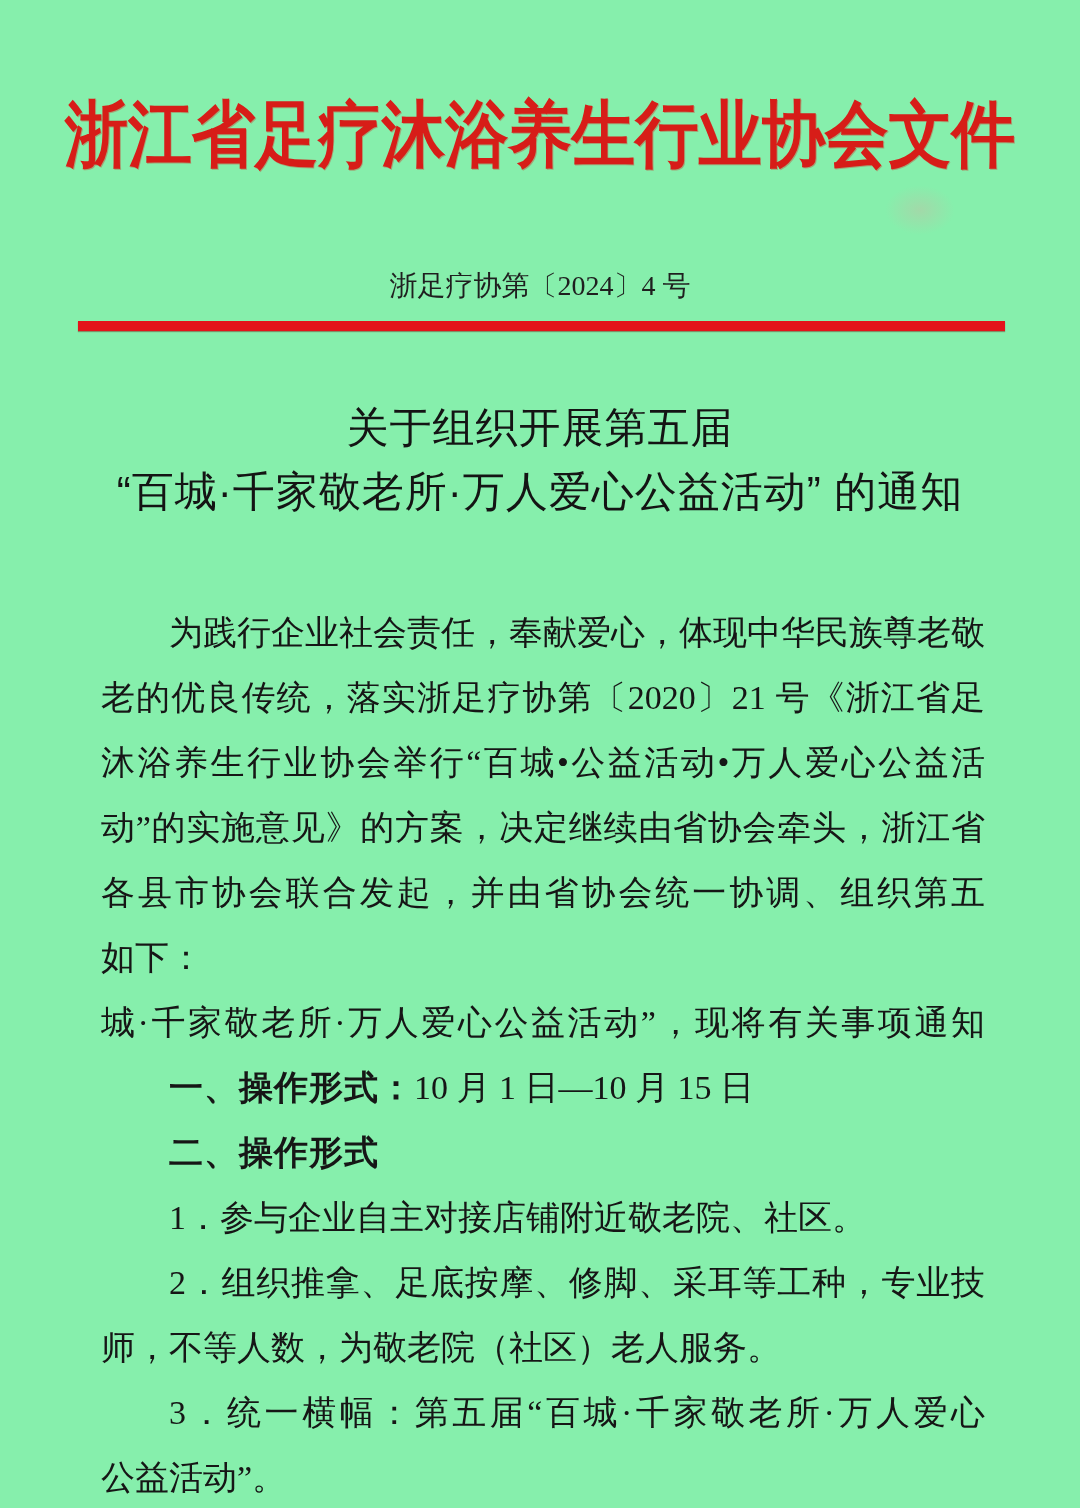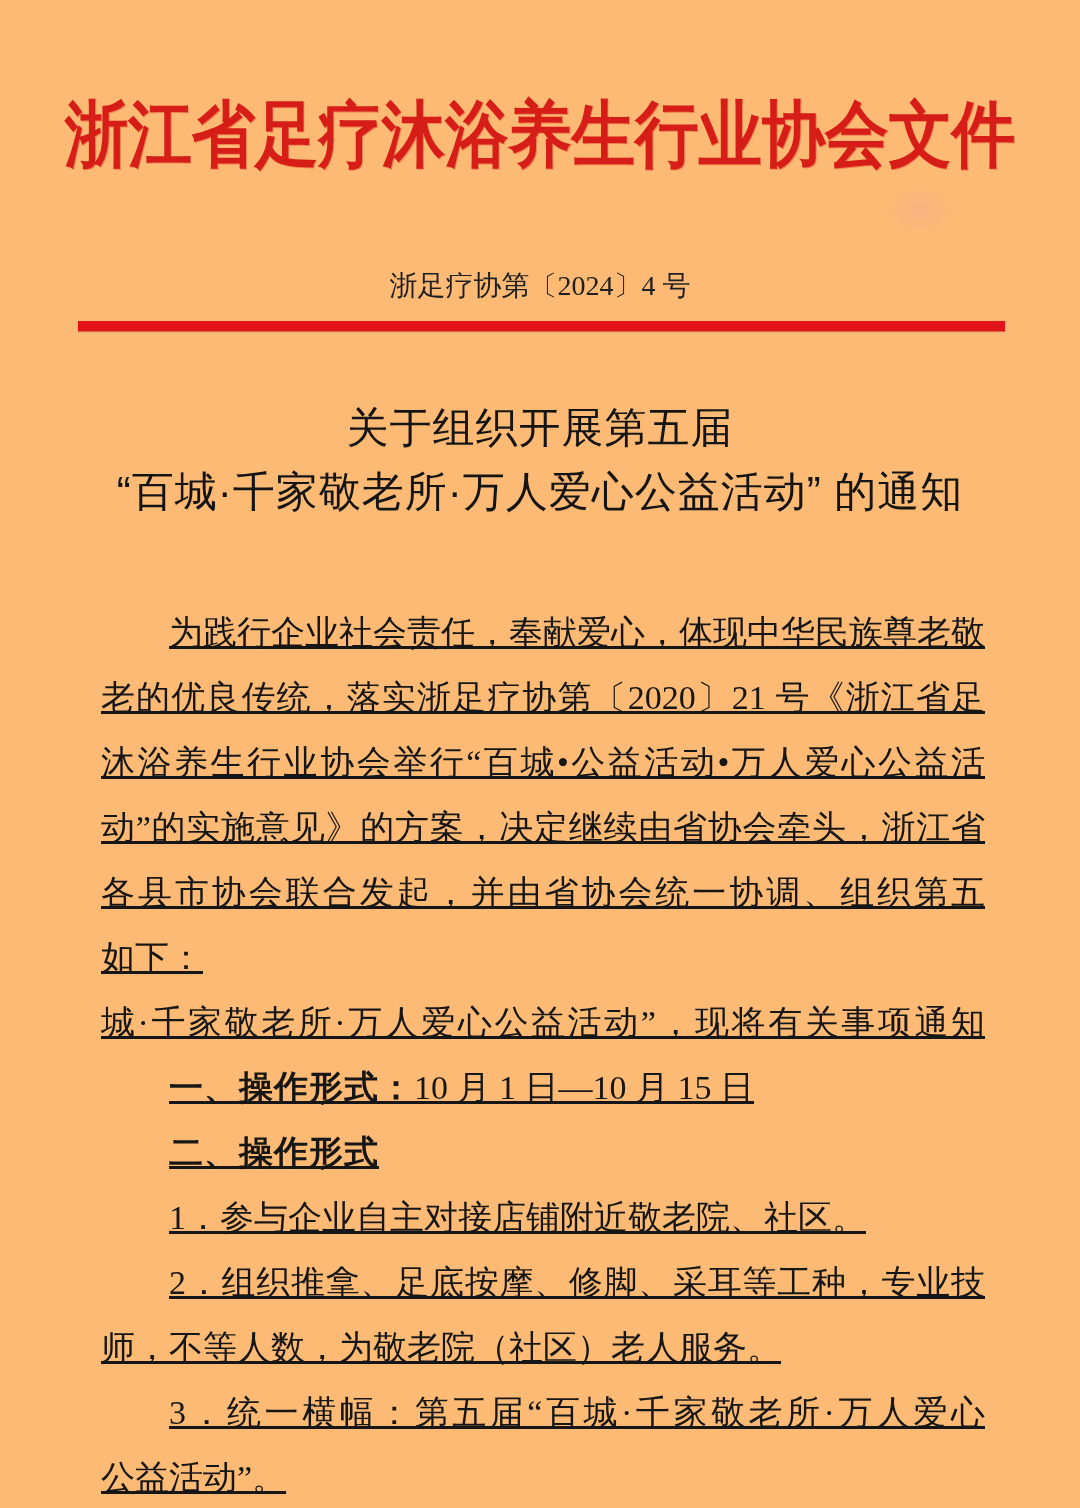--- a/index.html
+++ b/index.html
@@ -4,21 +4,21 @@
 <style>
   html, body { margin: 0; padding: 0; }
   body {
     width: 1080px; height: 1508px;
     background: #ffffff;
     font-family: "Liberation Serif", "DejaVu Serif", serif;
     color: #1a1a1a;
     overflow: hidden;
     position: relative;
   }
-  .page { position: absolute; inset: 0; background: #fdba74; }
+  .page { position: absolute; inset: 0; background: #86efac; }
 
   
   .header-title {
     position: absolute; top: 96px; left: 0; width: 100%;
     text-align: center; white-space: nowrap;
   }
   .header-title .inner {
     display: inline-block;
     font-size: 72px; line-height: 1.1; font-weight: bold;
     color: #d71d18;
@@ -65,21 +65,20 @@
   
   .body-text {
     position: absolute; top: 600px; left: 101px; width: 884px;
     font-size: 34px;
     color: #161616;
   }
   .ln {
     height: 65px; line-height: 65px;
     white-space: nowrap;
     text-align: left;
-    text-decoration: underline;
   }
   .ln.fill {
     white-space: normal;
     text-align: justify;
     text-align-last: justify;
     text-justify: inter-character;
     overflow: hidden;
   }
   .ln.indent { text-indent: 68px; }
   .ln .hd {

